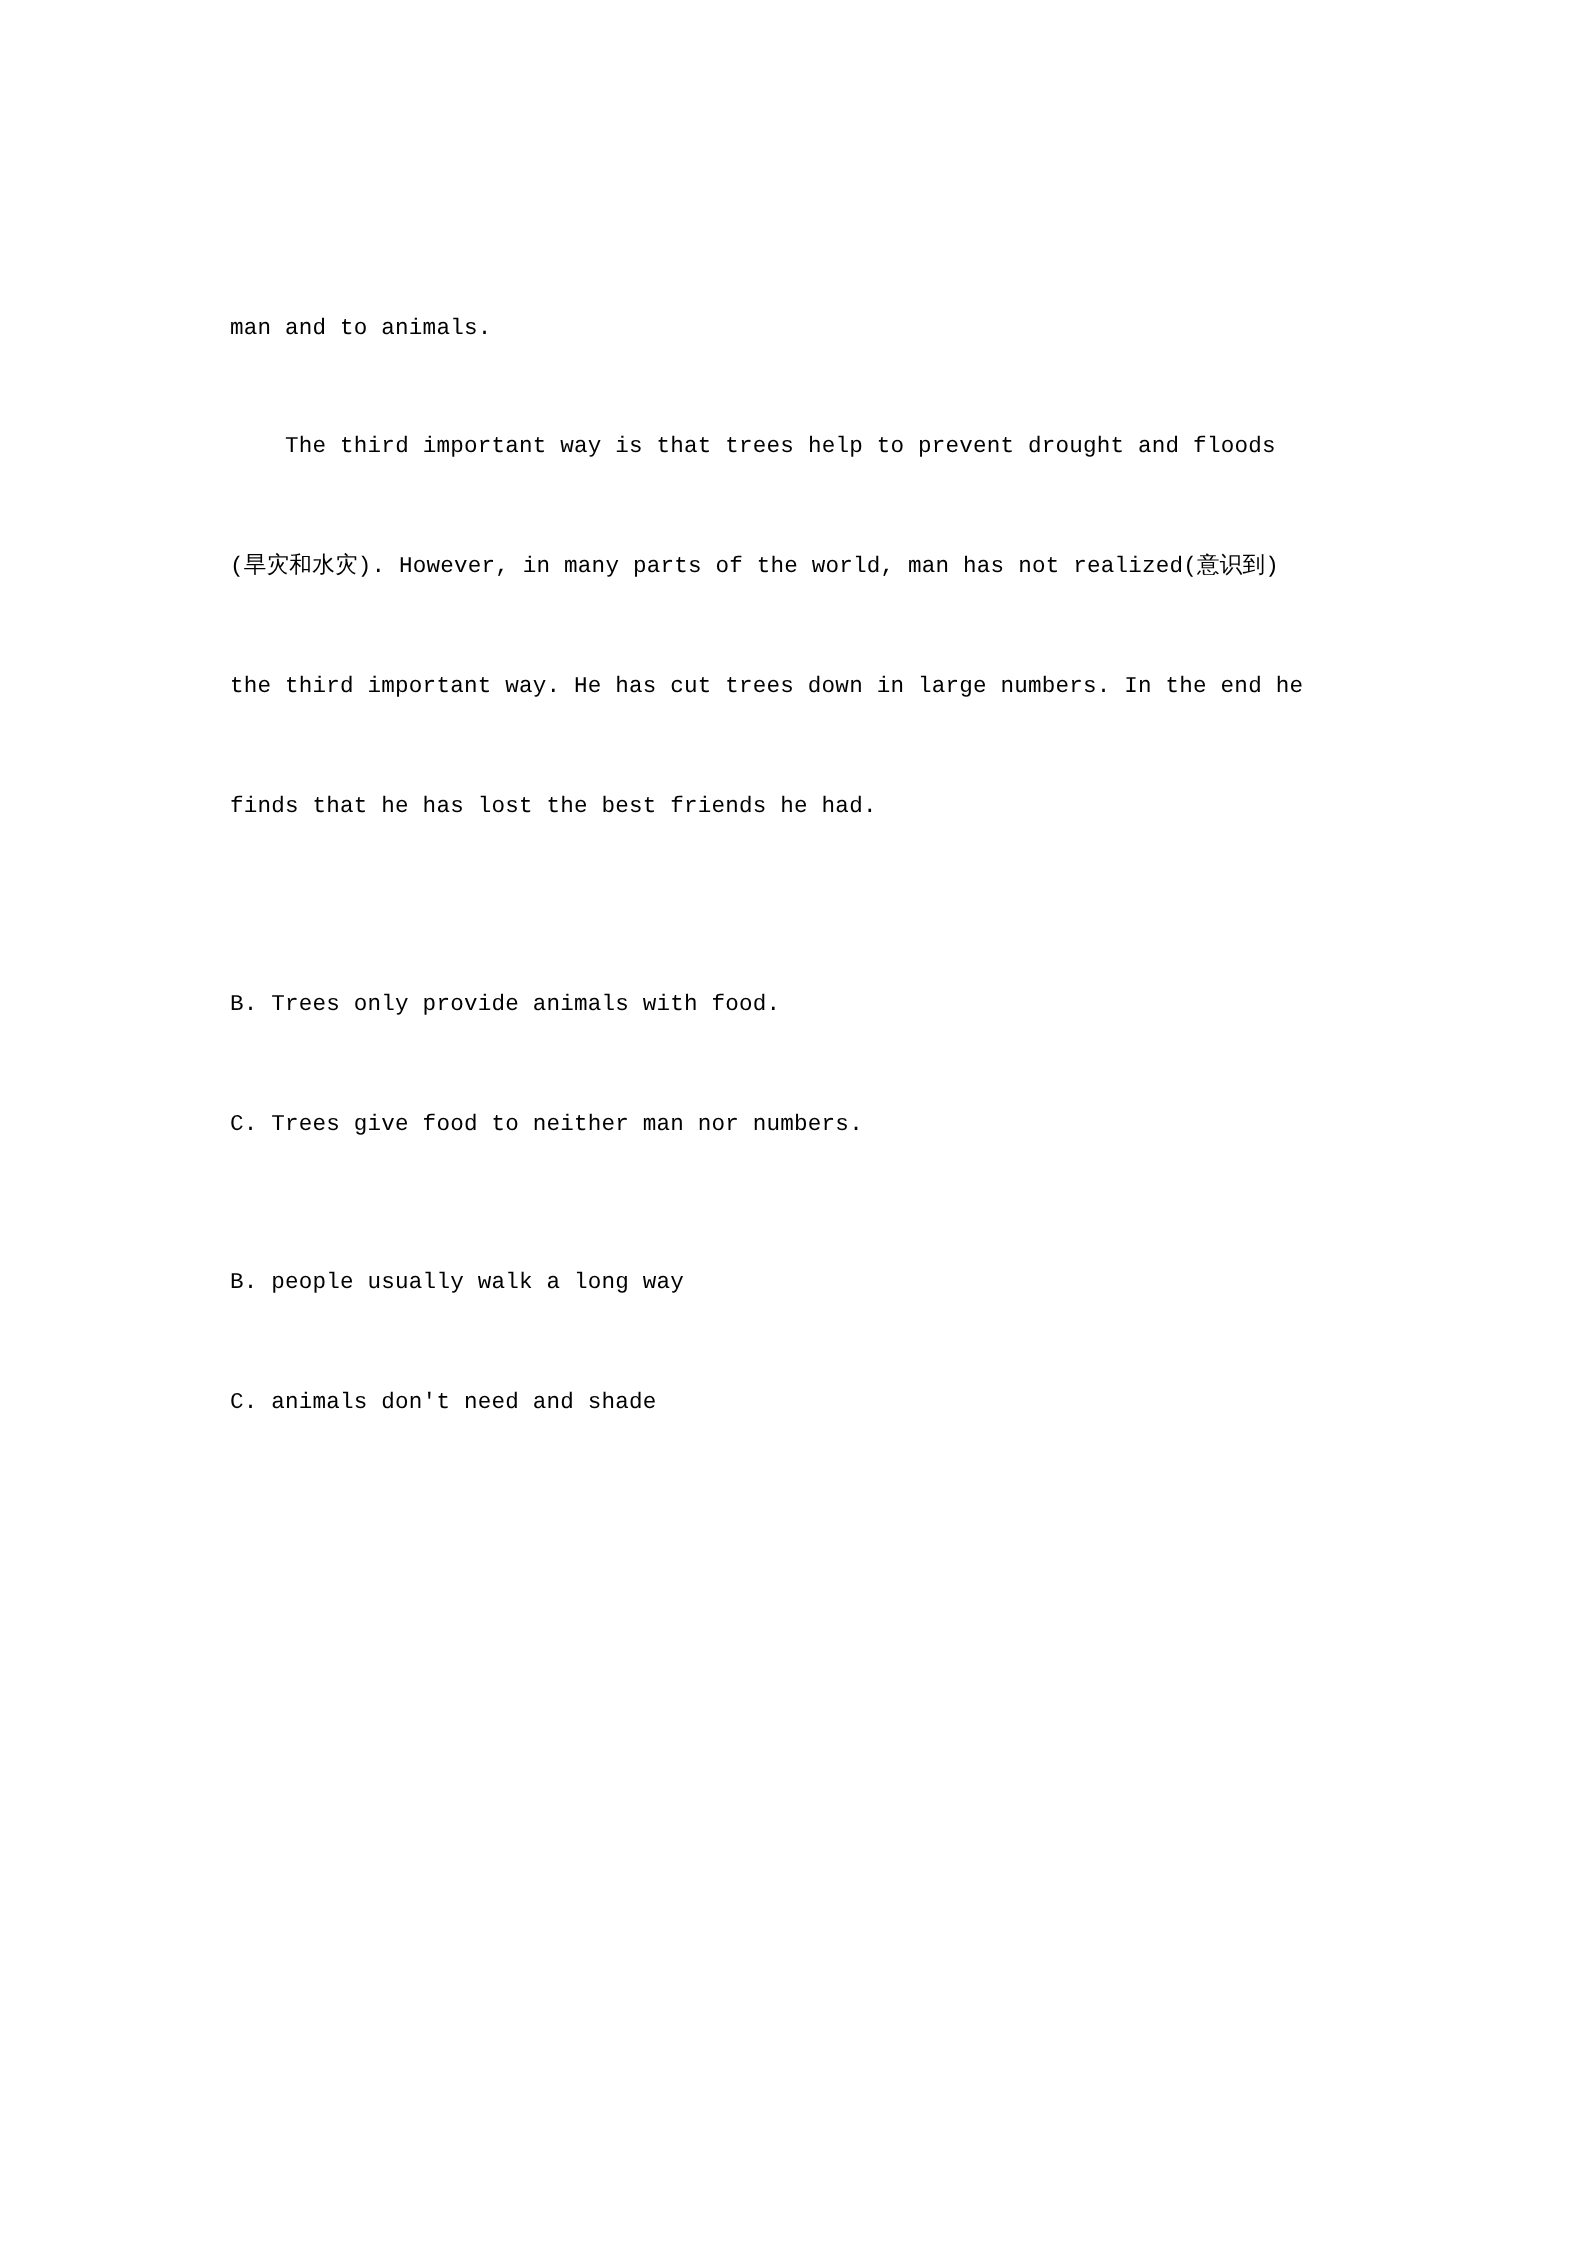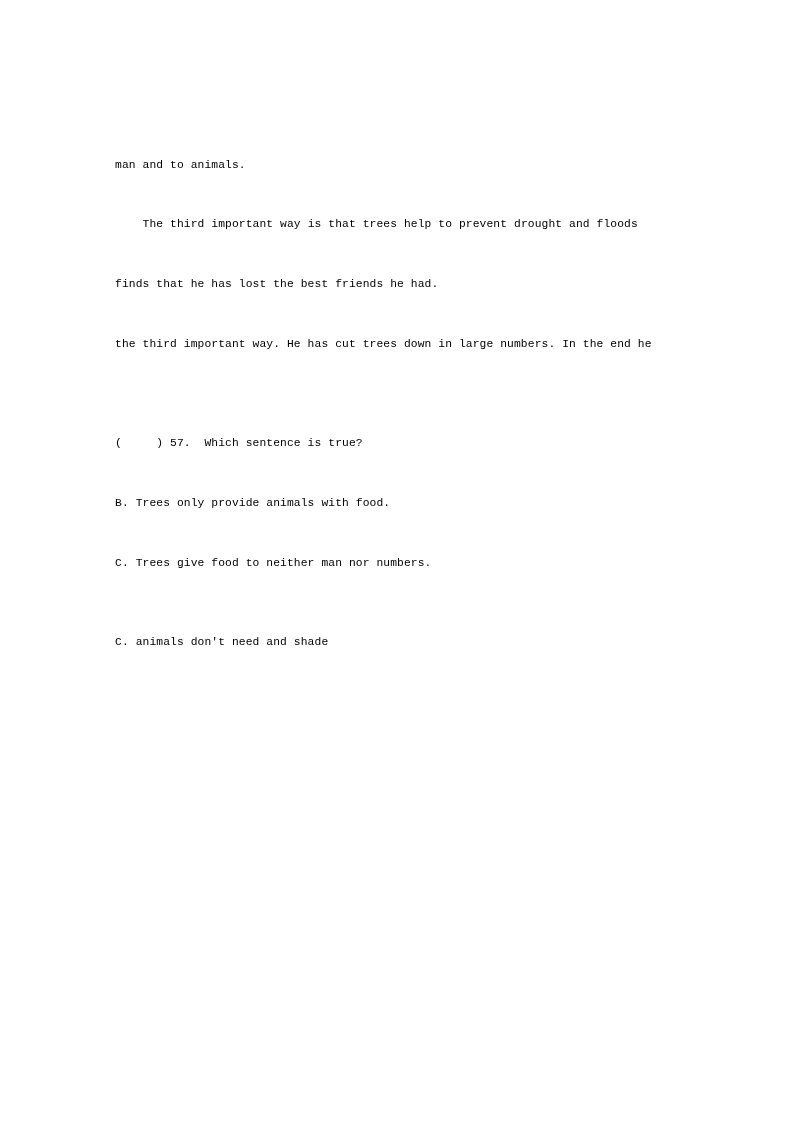--- a/index.html
+++ b/index.html
@@ -32,28 +32,29 @@
   }
 </style>
 </head>
 <body>
 
 <div class="page">
   <div class="doc">
 
     <div class="line">man and to animals.</div>
     <div class="line">    The third important way is that trees help to prevent drought and floods</div>
+    <div class="line">(旱灾和水灾). However, in many parts of the world, man has not realized(意识到)</div>
+    <div class="line">the third important way. He has cut trees down in large numbers. In the end he</div>
     <div class="line">finds that he has lost the best friends he had.</div>
-    <div class="line">the third important way. He has cut trees down in large numbers. In the end he</div>
 
 
-    <div class="line">(     ) 57.  Which sentence is true?</div>
     <div class="line">B. Trees only provide animals with food.</div>
     <div class="line">C. Trees give food to neither man nor numbers.</div>
 
+    <div class="line">B. people usually walk a long way</div>
     <div class="line">C. animals don't need and shade</div>
     
 
     
     
     
     
     
 
     

